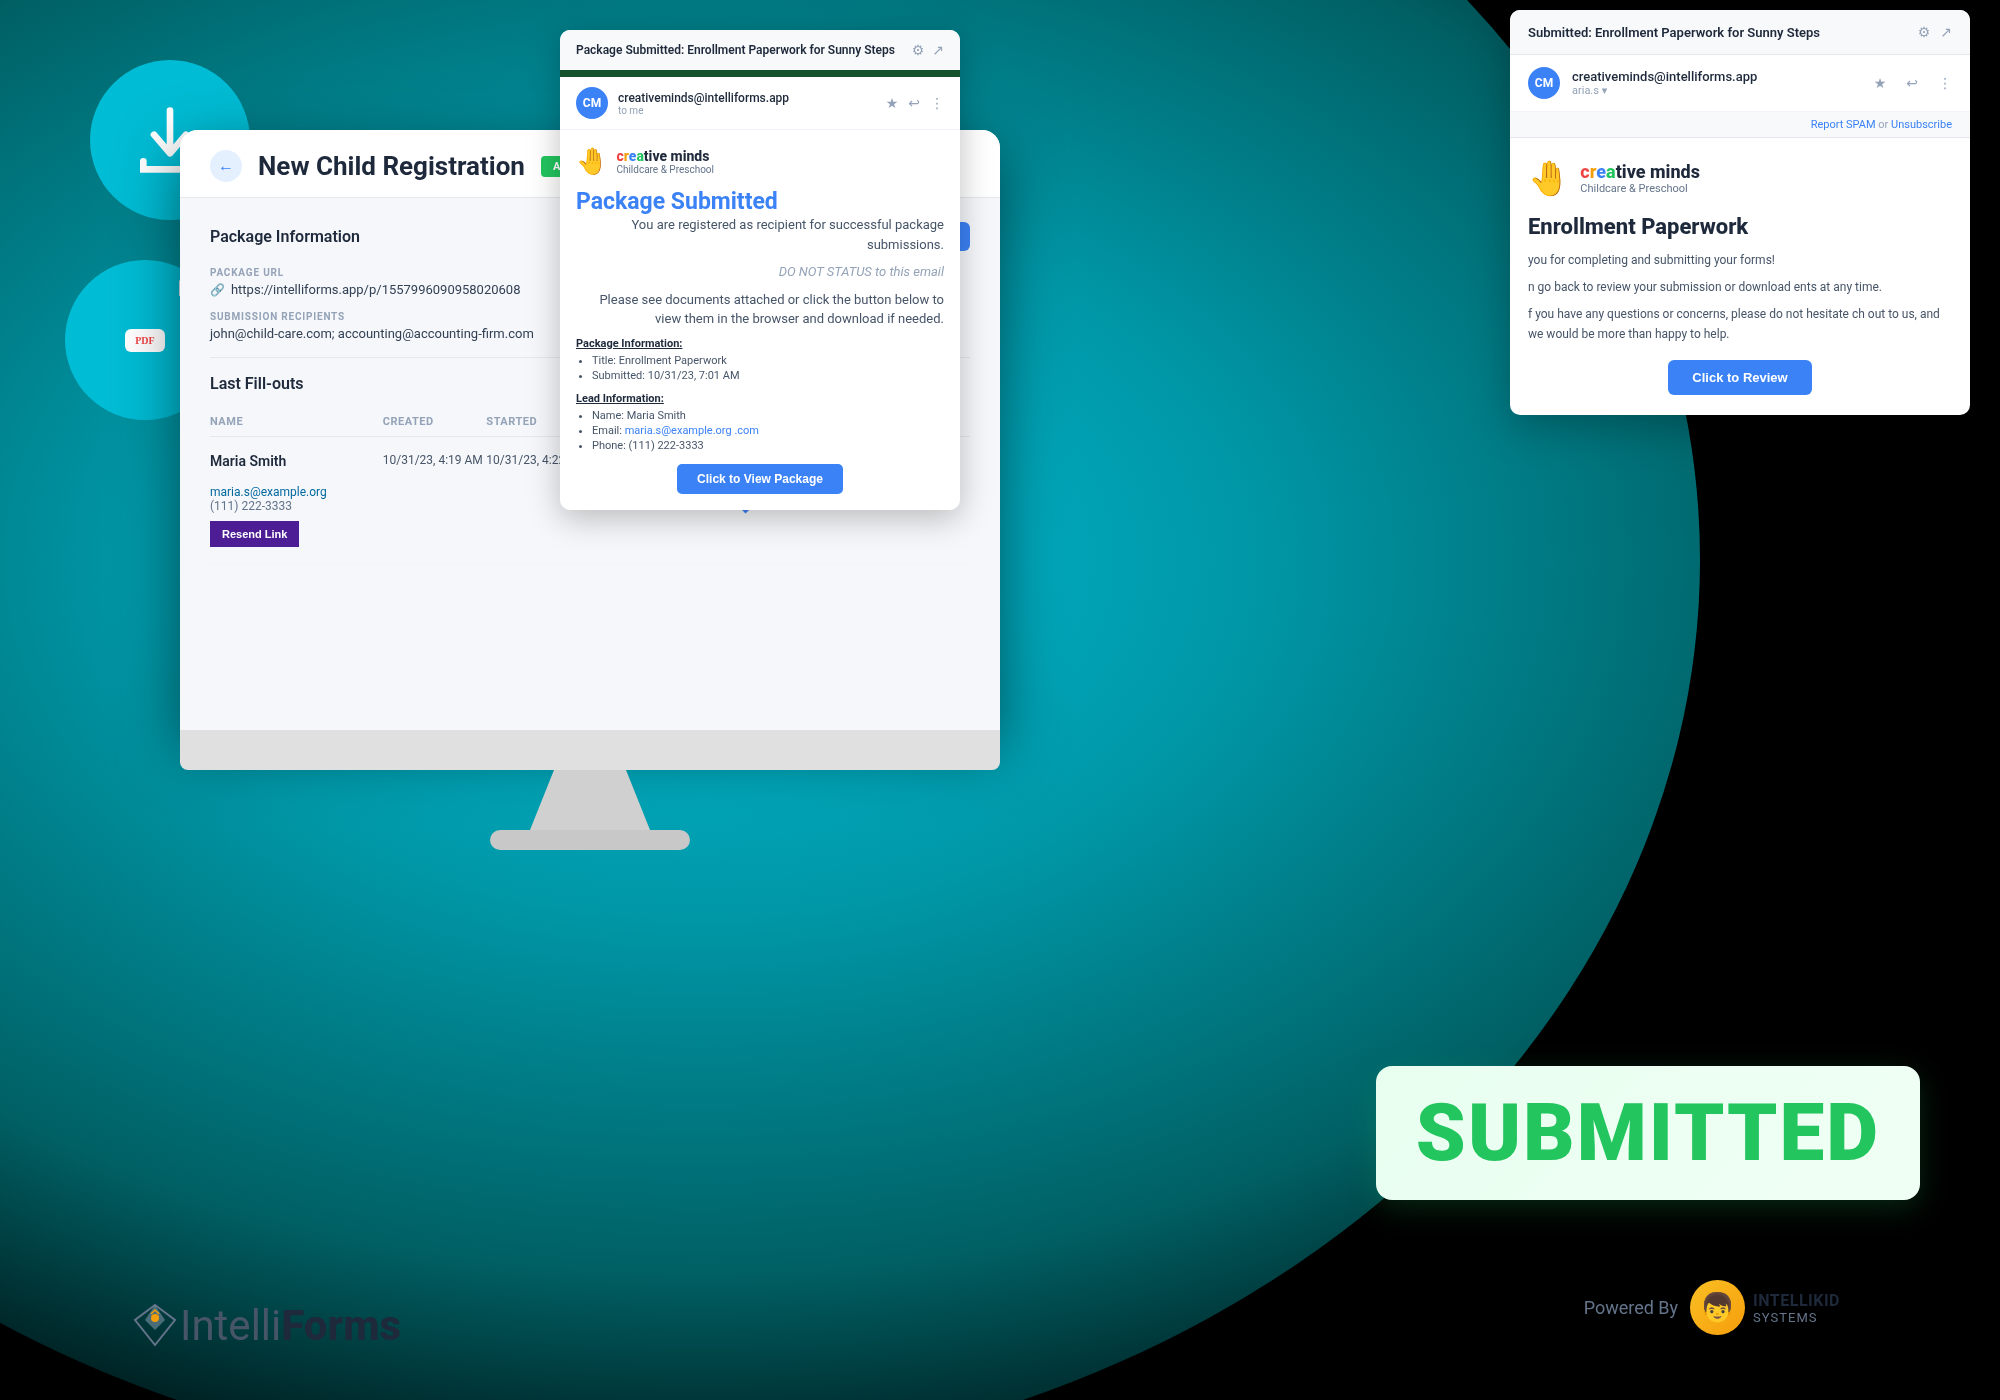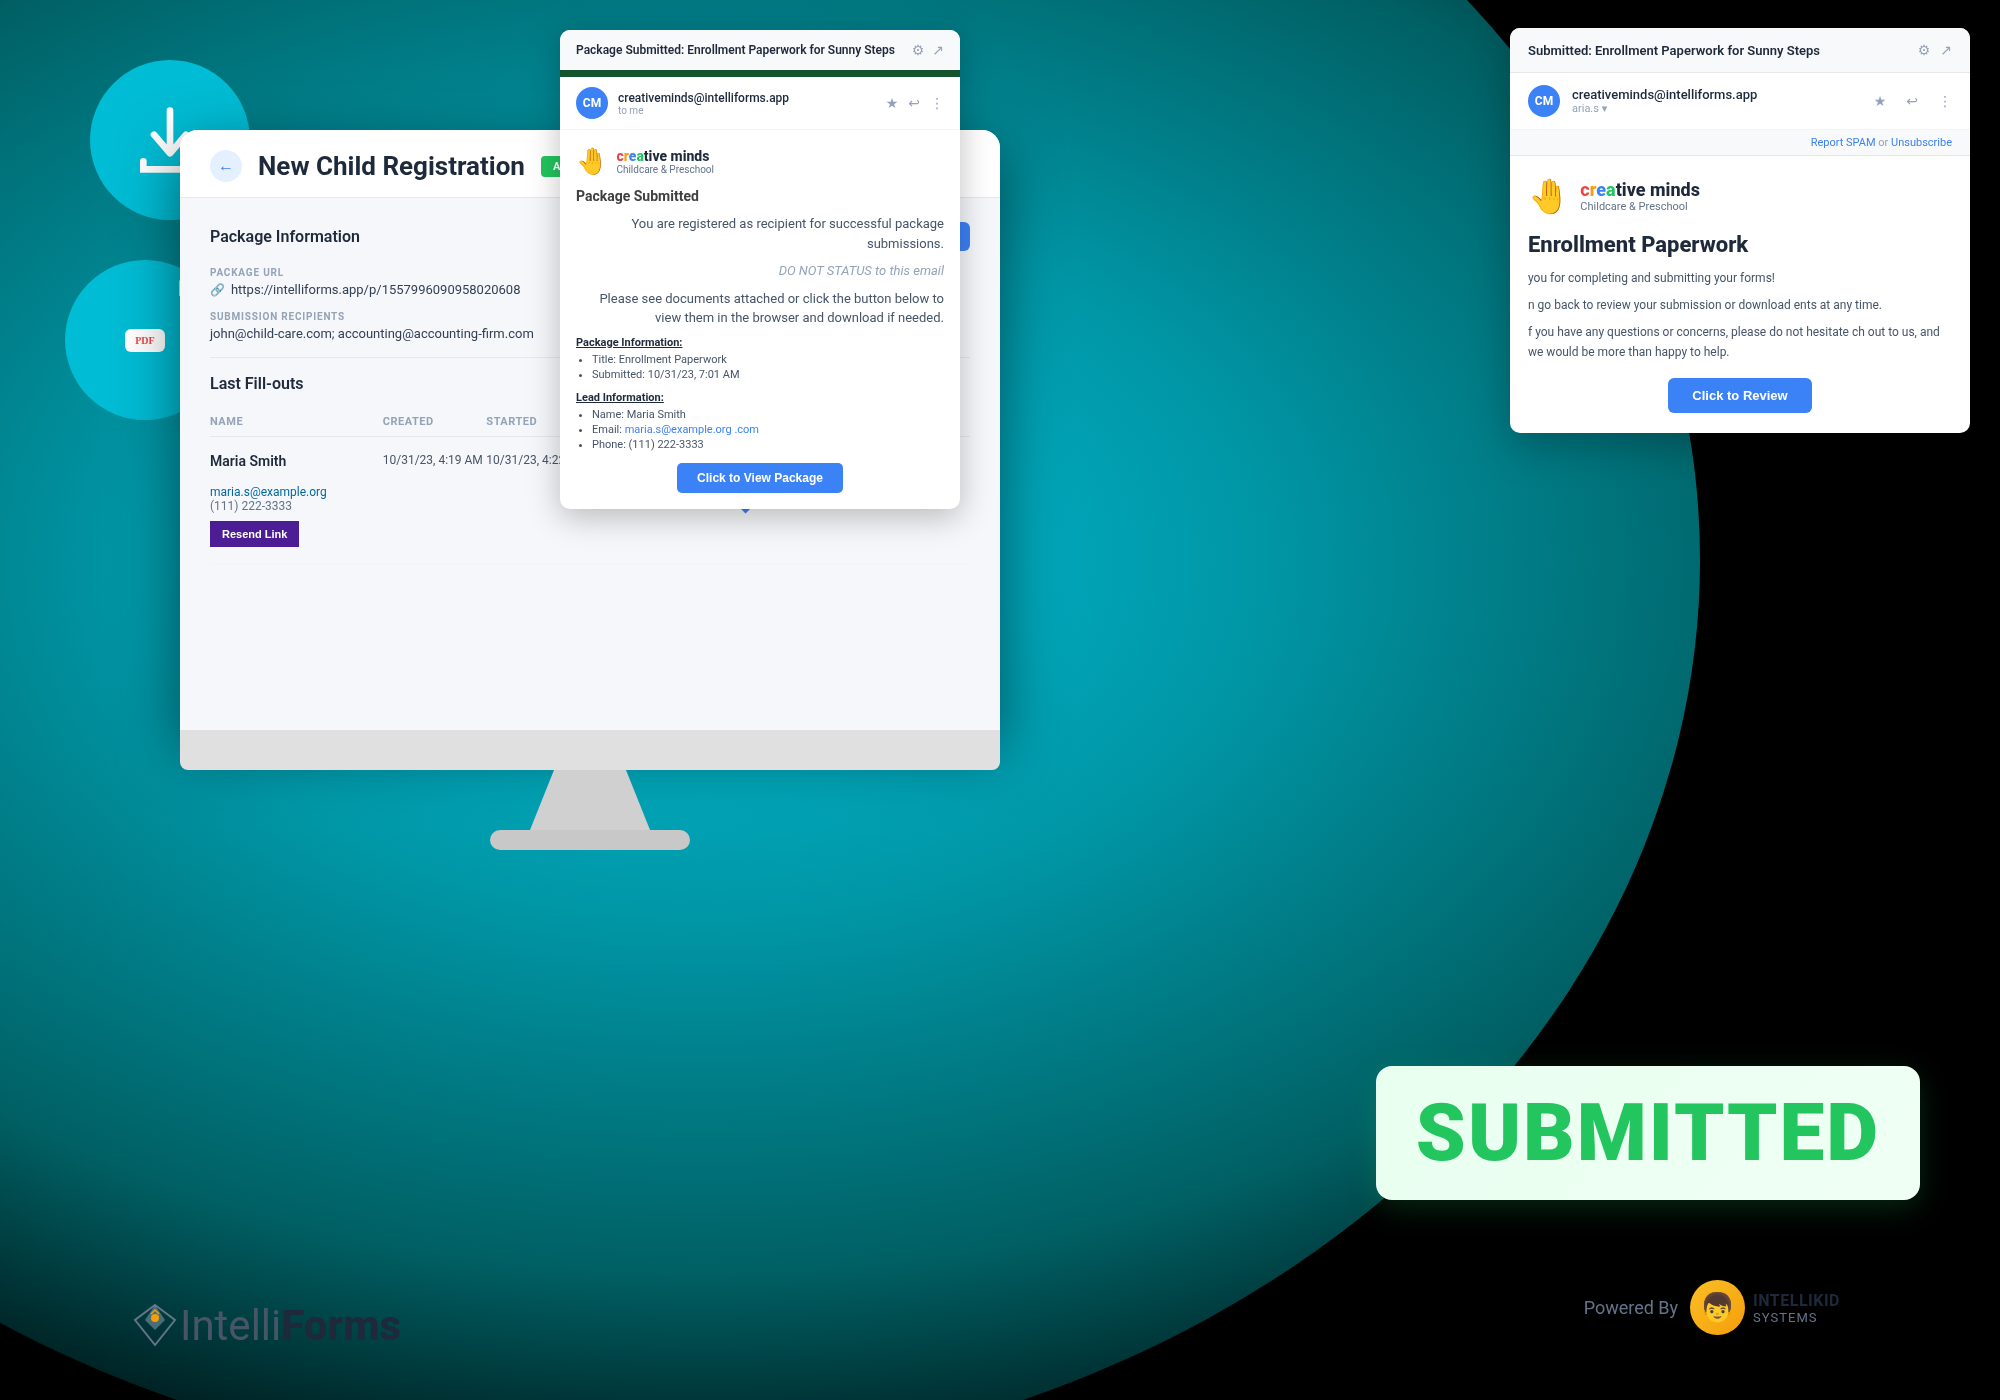--- a/index.html
+++ b/index.html
@@ -233,21 +233,21 @@
       display: flex; align-items: center; justify-content: center;
       color: #fff; font-size: 12px; font-weight: 700;
     }
     .sender-name { font-size: 12px; color: #1e293b; font-weight: 500; }
     .sender-to { font-size: 10px; color: #94a3b8; }
 
     .email-body-content { padding: 16px; }
     .email-logo-area { display: flex; align-items: center; gap: 8px; margin-bottom: 12px; }
     .email-logo-sub { font-size: 10px; color: #64748b; }
 
-    .email-main-title { font-size: 14px; font-weight: 700; color: #404040; margin-bottom: 10px; }
+    .email-main-title { font-size: 23px; font-weight: 700; color: #3b82f6; }
     .email-text { font-size: 13px; color: #475569; line-height: 1.5; margin-bottom: 8px; text-align: right; }
     .email-section-label { font-size: 11px; font-weight: 700; color: #1e293b; margin-bottom: 4px; text-decoration: underline; }
     .email-list { list-style: disc; padding-left: 16px; margin-bottom: 10px; }
     .email-list li { font-size: 11px; color: #475569; margin-bottom: 2px; }
     .email-link { color: #3b82f6; text-decoration: none; }
 
     .email-cta-btn {
       background: #3b82f6;
       color: #fff;
       border: none;
@@ -257,21 +257,21 @@
       font-weight: 600;
       cursor: pointer;
       display: block;
       margin: 12px auto 0;
       text-align: center;
     }
 
     
     .email-panel-right {
       position: absolute;
-      top: 28px; right: 30px;
+      top: 10px; right: 30px;
       width: 460px;
       background: #fff;
       border-radius: 10px;
       box-shadow: 0 12px 40px rgba(0,0,0,0.25);
       overflow: hidden;
       z-index: 8;
     }
     .right-panel-header {
       background: #f8f9fa;
       padding: 14px 18px;

